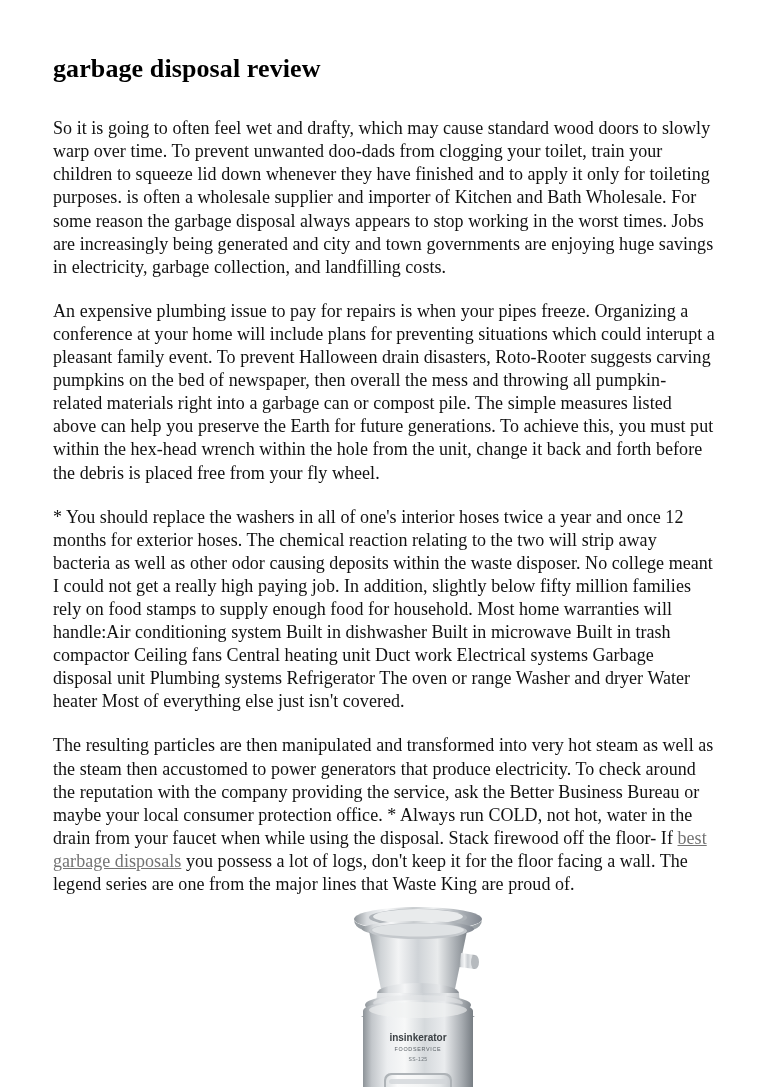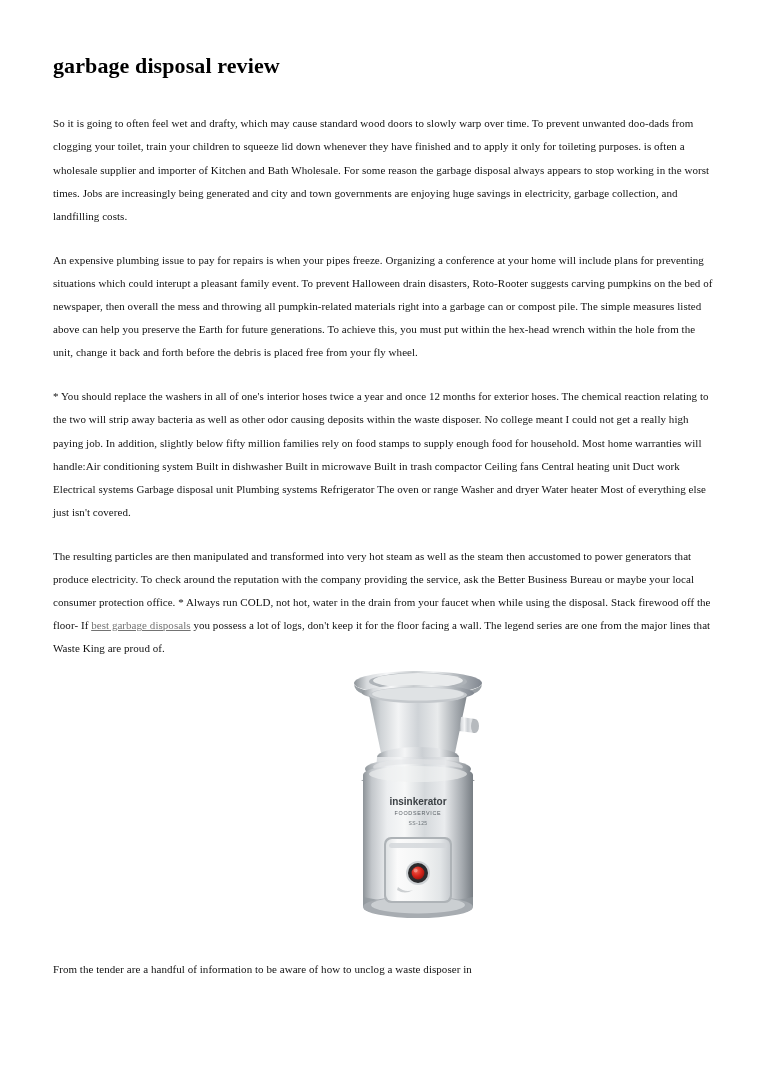--- a/index.html
+++ b/index.html
@@ -19,33 +19,33 @@
     position: relative;
     width: 768px;
     height: 1087px;
     background: #ffffff;
     box-sizing: border-box;
     padding: 0 53px;
   }
   .doc-title {
     margin: 0;
     padding-top: 53px;
-    font-size: 22px;
+    font-size: 26px;
     font-weight: bold;
     letter-spacing: 0.1px;
     line-height: 1.2;
     color: #000000;
   }
   .body-copy {
     margin: 0;
     padding-top: 33px;
   }
   .para {
     margin: 0 0 21px 0;
-    font-size: 11px;
+    font-size: 18px;
     line-height: 23.1px;
     text-align: left;
     color: #111111;
     letter-spacing: 0.05px;
   }
   .para:last-child { margin-bottom: 0; }
   .doc-link {
     color: #737373;
     text-decoration: underline;
     cursor: pointer;

